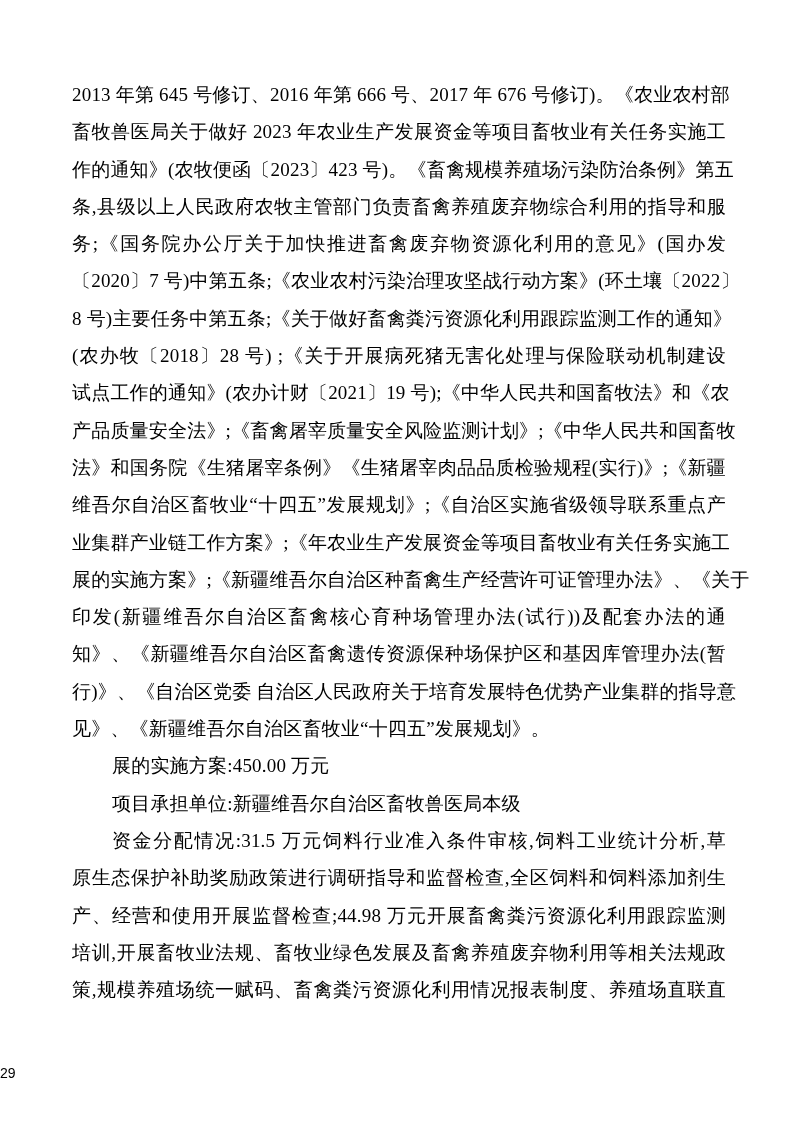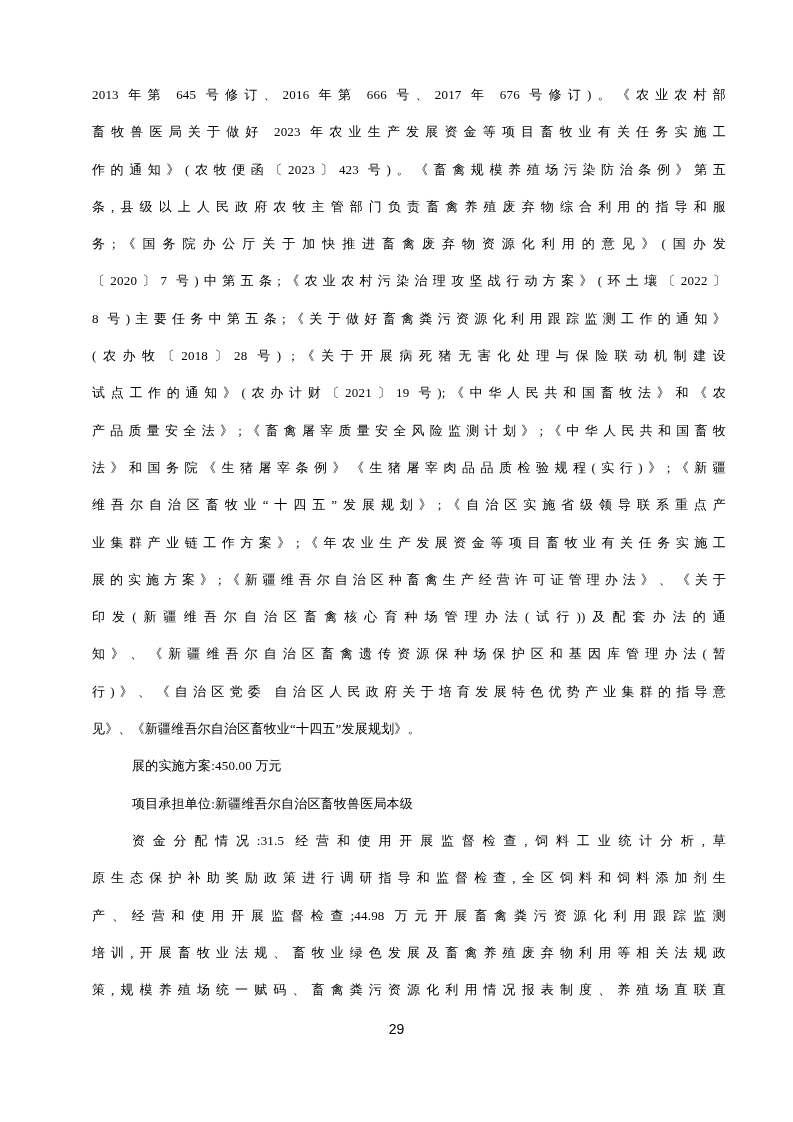--- a/index.html
+++ b/index.html
@@ -20,42 +20,40 @@
     background: #ffffff;
     overflow: hidden;
   }
   .textblock {
     position: absolute;
     left: 72px;
     top: 76px;
     width: 654px;
   }
   .ln {
-    font-size: 13px;
+    font-size: 19px;
     line-height: 37.3px;
     height: 37.3px;
     white-space: nowrap;
     text-align: justify;
     text-align-last: justify;
     letter-spacing: 0.2px;
-    margin-left: 20px;
   }
   .noj {
     text-align: left;
     text-align-last: left;
   }
   .ind {
     text-indent: 40px;
   }
   .pageno {
     position: absolute;
-    top: 1019px;
+    top: 1063px;
     left: 0;
     width: 793px;
-    text-align: center;
     font-family: "Liberation Sans", "DejaVu Sans", sans-serif;
     font-size: 14px;
     line-height: 20px;
     color: #000000;
   }
 </style>
 </head>
 <body>
 
 <div class="page">
@@ -73,20 +71,20 @@
     <div class="ln">法》和国务院《生猪屠宰条例》《生猪屠宰肉品品质检验规程(实行)》;《新疆</div>
     <div class="ln">维吾尔自治区畜牧业“十四五”发展规划》;《自治区实施省级领导联系重点产</div>
     <div class="ln">业集群产业链工作方案》;《年农业生产发展资金等项目畜牧业有关任务实施工</div>
     <div class="ln">展的实施方案》;《新疆维吾尔自治区种畜禽生产经营许可证管理办法》、《关于</div>
     <div class="ln">印发(新疆维吾尔自治区畜禽核心育种场管理办法(试行))及配套办法的通</div>
     <div class="ln">知》、《新疆维吾尔自治区畜禽遗传资源保种场保护区和基因库管理办法(暂</div>
     <div class="ln">行)》、《自治区党委 自治区人民政府关于培育发展特色优势产业集群的指导意</div>
     <div class="ln noj">见》、《新疆维吾尔自治区畜牧业“十四五”发展规划》。</div>
     <div class="ln noj ind">展的实施方案:450.00 万元</div>
     <div class="ln noj ind">项目承担单位:新疆维吾尔自治区畜牧兽医局本级</div>
-    <div class="ln ind">资金分配情况:31.5 经营和使用开展监督检查,饲料工业统计分析,草</div>
+    <div class="ln ind">资金分配情况:31.5 万元饲料行业准入条件审核,饲料工业统计分析,草</div>
     <div class="ln">原生态保护补助奖励政策进行调研指导和监督检查,全区饲料和饲料添加剂生</div>
     <div class="ln">产、经营和使用开展监督检查;44.98 万元开展畜禽粪污资源化利用跟踪监测</div>
     <div class="ln">培训,开展畜牧业法规、畜牧业绿色发展及畜禽养殖废弃物利用等相关法规政</div>
     <div class="ln">策,规模养殖场统一赋码、畜禽粪污资源化利用情况报表制度、养殖场直联直</div>
   </div>
   <div class="pageno">29</div>
 </div>
 
 </body></html>

